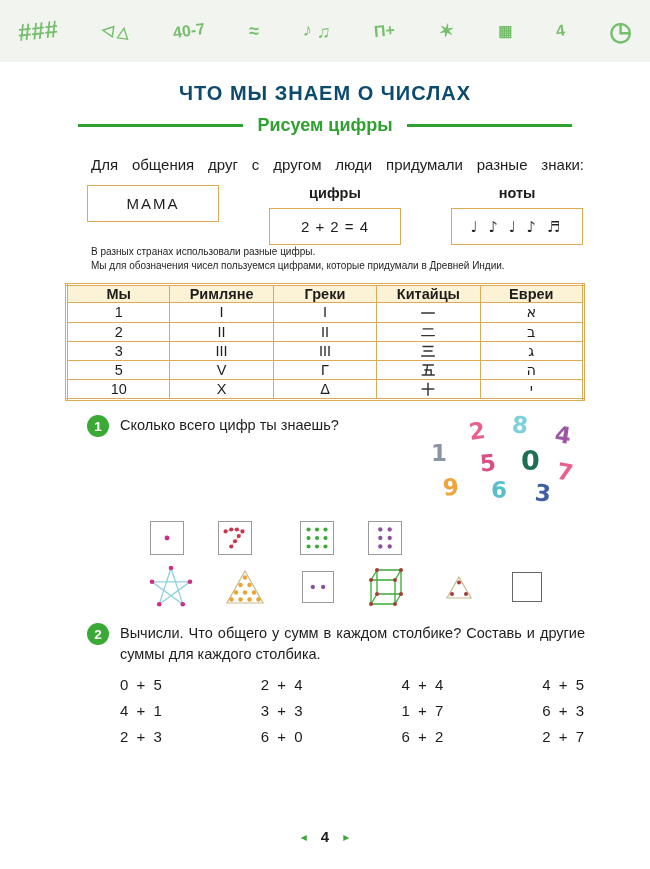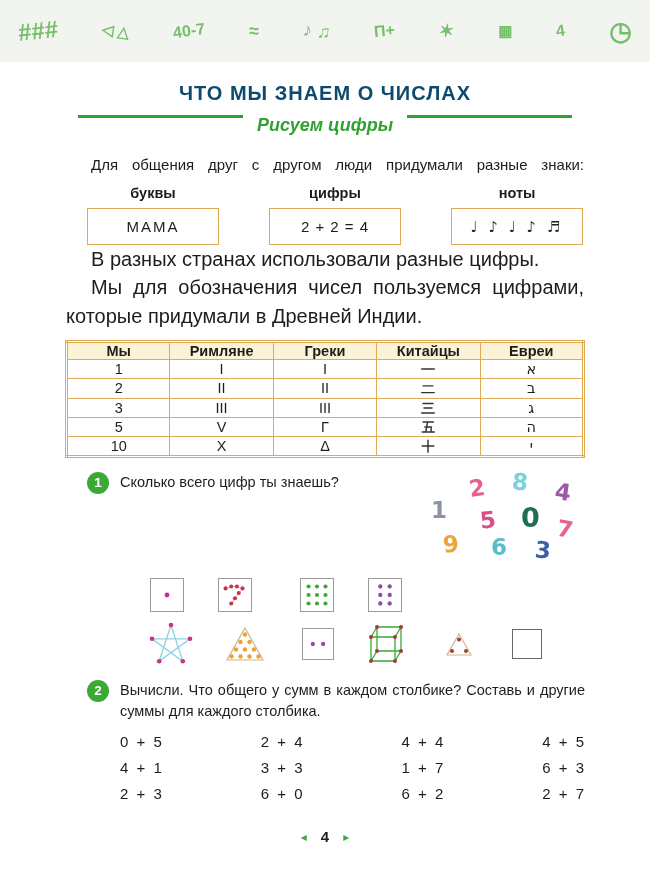--- a/index.html
+++ b/index.html
@@ -40,38 +40,38 @@
   .title {
     margin-top:20px;
     text-align:center;
     color:#0c4a6e;
     font-size:20px;
     font-weight:bold;
     letter-spacing:1px;
   }
   .subtitle-row {
     display:flex;
+    align-items:center;
     gap:14px;
     margin:10px 78px 0;
-    font-style:italic;
   }
   .subtitle-row .rule { flex:1; height:2.5px; background:#2ea12e; }
   .subtitle { color:#2ea12e; font-size:18px; font-weight:bold; }
 
   
   .intro {
     margin:20px 66px 0;
     font-size:15px;
     text-indent:25px;
     text-align:justify;
     text-align-last:justify;
   }
   .para {
     margin:0 66px;
-    font-size:20px;
+    font-size:10px;
     line-height:1.42;
     text-indent:25px;
     text-align:justify;
   }
   .para:first-of-type { margin-top:8px; }
 
   
   .signs-row {
     display:flex;
     justify-content:space-between;
@@ -239,21 +239,20 @@
 <div class="subtitle-row">
   <span class="rule"></span>
   <span class="subtitle">Рисуем цифры</span>
   <span class="rule"></span>
 </div>
 
 <p class="intro">Для общения друг с другом люди придумали разные знаки:</p>
 
 <div class="signs-row">
   <div class="sign">
-    <div class="sign-label">буквы</div>
     <div class="sign-box letters">МАМА</div>
   </div>
   <div class="sign">
     <div class="sign-label">цифры</div>
     <div class="sign-box digits">2 + 2 = 4</div>
   </div>
   <div class="sign">
     <div class="sign-label">ноты</div>
     <div class="sign-box notes">♩ ♪ ♩ ♪ ♬</div>
   </div>

